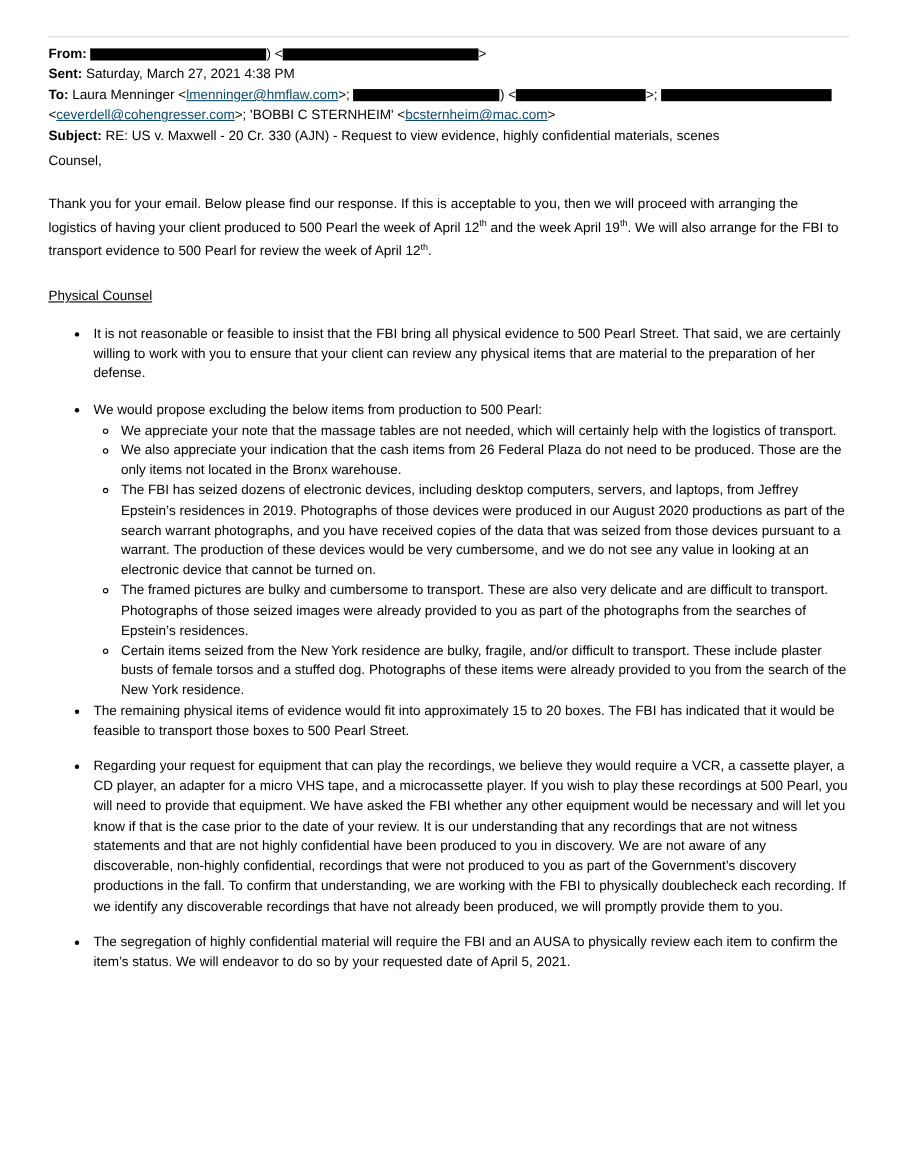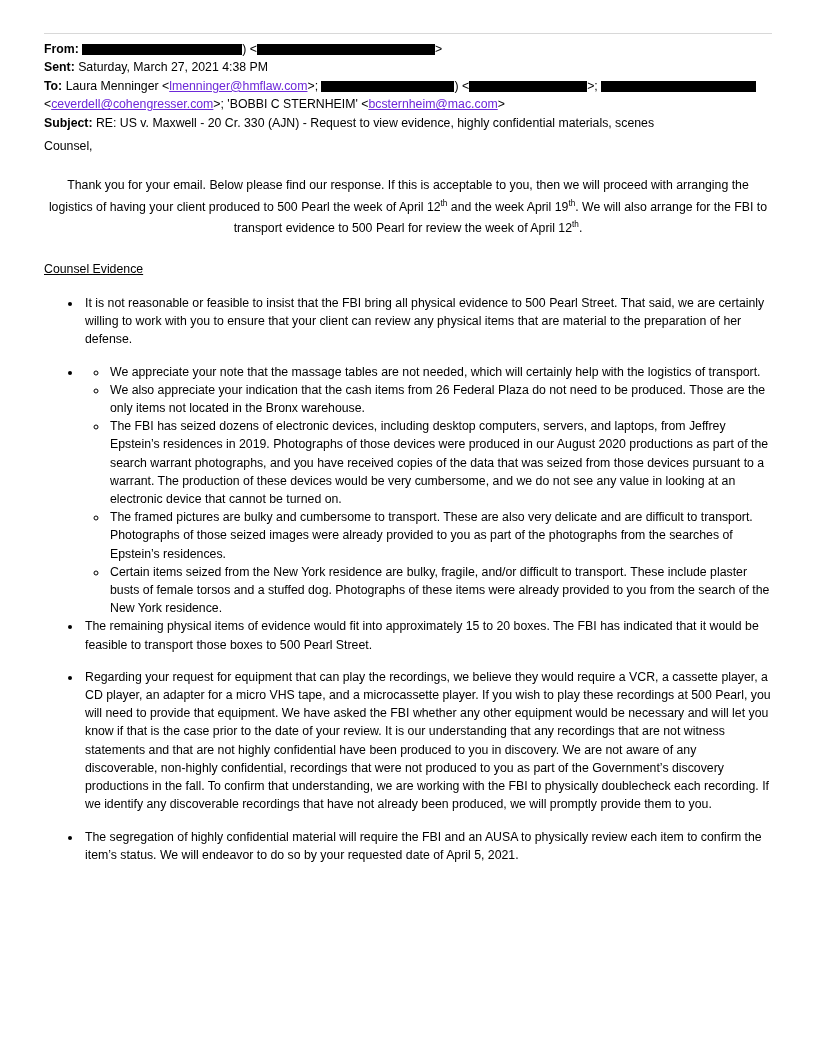--- a/index.html
+++ b/index.html
@@ -49,30 +49,30 @@
     height: 11px;
     border-radius: 0;
   }
   .r1 { width: 160px; }
   .r2 { width: 178px; }
   .r3 { width: 133px; }
   .r4 { width: 104px; }
   .r5 { width: 118px; }
   .r6 { width: 155px; }
   a.lnk {
-    color: #6d28d9;
+    color: #0c4a6e;
     text-decoration: underline;
   }
   .subject-line { margin-top: 0px; }
   .body-block {
     font-size: 12.3px;
     line-height: 21.8px;
   }
   .salutation { margin-top: 4px; }
-  .para { margin-top: 17px; text-align: center; }
+  .para { margin-top: 17px; }
   sup {
     font-size: 8.2px;
     vertical-align: super;
     line-height: 0;
   }
   .section-head {
     margin-top: 19px;
     font-size: 12.3px;
     text-decoration: underline;
   }
@@ -142,28 +142,29 @@
 
     <div class="body-block">
 
       <div class="salutation">Counsel,</div>
 
       <div class="para">
         <span>Thank you for your email.  Below please find our response.  If this is acceptable to you, then we will proceed with arranging the logistics of having your client produced to 500 Pearl the week of April 12</span><sup>th</sup><span> and the week April 19</span><sup>th</sup><span>.  We will also arrange for the FBI to transport evidence to 500 Pearl for review the week of April 12</span><sup>th</sup><span>.</span>
       </div>
 
       <div class="section-head">
-        <span>Counsel Evidence</span>
+        <span>Physical Counsel</span>
       </div>
 
       <ul class="lvl1">
         <li>
           <span class="bullet-text">It is not reasonable or feasible to insist that the FBI bring all physical evidence to 500 Pearl Street.  That said, we are certainly willing to work with you to ensure that your client can review any physical items that are material to the preparation of her defense.</span>
         </li>
         <li class="tight">
+          <span class="bullet-text">We would propose excluding the below items from production to 500 Pearl:</span>
           <ul class="lvl2">
             <li><span>We appreciate your note that the massage tables are not needed, which will certainly help with the logistics of transport.</span></li>
             <li><span>We also appreciate your indication that the cash items from 26 Federal Plaza do not need to be produced.  Those are the only items not located in the Bronx warehouse.</span></li>
             <li><span>The FBI has seized dozens of electronic devices, including desktop computers, servers, and laptops, from Jeffrey Epstein’s residences in 2019.  Photographs of those devices were produced in our August 2020 productions as part of the search warrant photographs, and you have received copies of the data that was seized from those devices pursuant to a warrant.  The production of these devices would be very cumbersome, and we do not see any value in looking at an electronic device that cannot be turned on.</span></li>
             <li><span>The framed pictures are bulky and cumbersome to transport.  These are also very delicate and are difficult to transport.  Photographs of those seized images were already provided to you as part of the photographs from the searches of Epstein’s residences.</span></li>
             <li><span>Certain items seized from the New York residence are bulky, fragile, and/or difficult to transport.  These include plaster busts of female torsos and a stuffed dog.  Photographs of these items were already provided to you from the search of the New York residence.</span></li>
           </ul>
         </li>
         <li>
           <span class="bullet-text">The remaining physical items of evidence would fit into approximately 15 to 20 boxes.  The FBI has indicated that it would be feasible to transport those boxes to 500 Pearl Street.</span>

